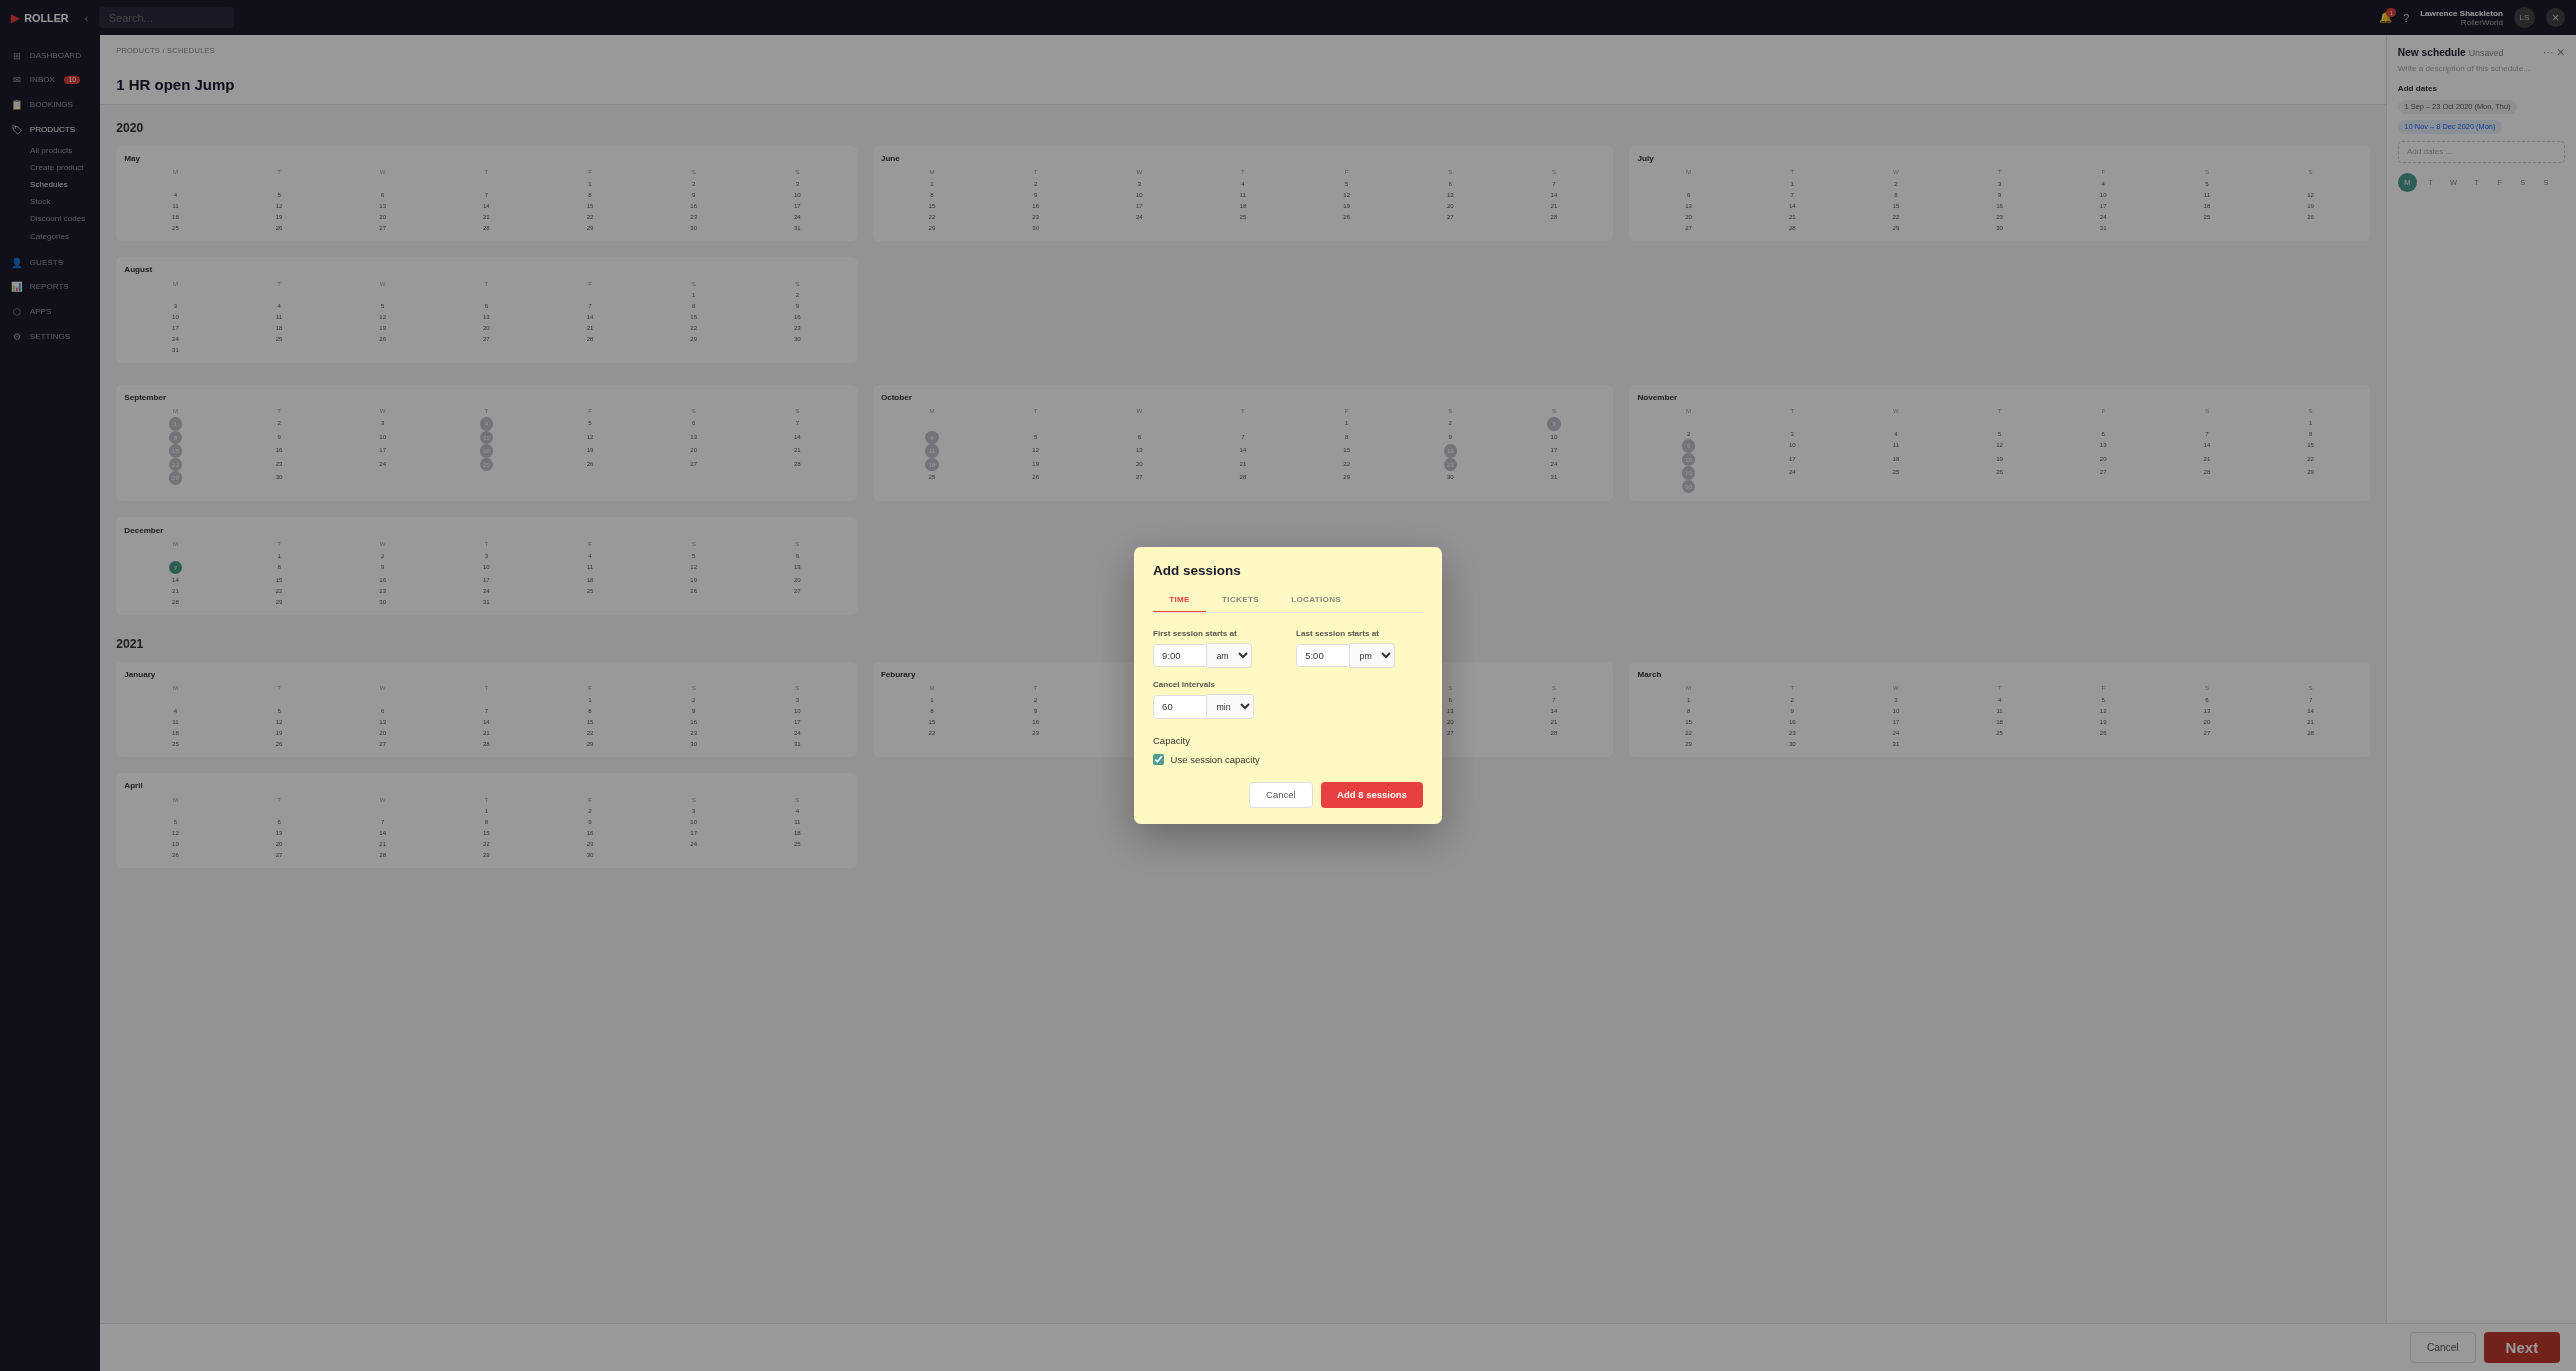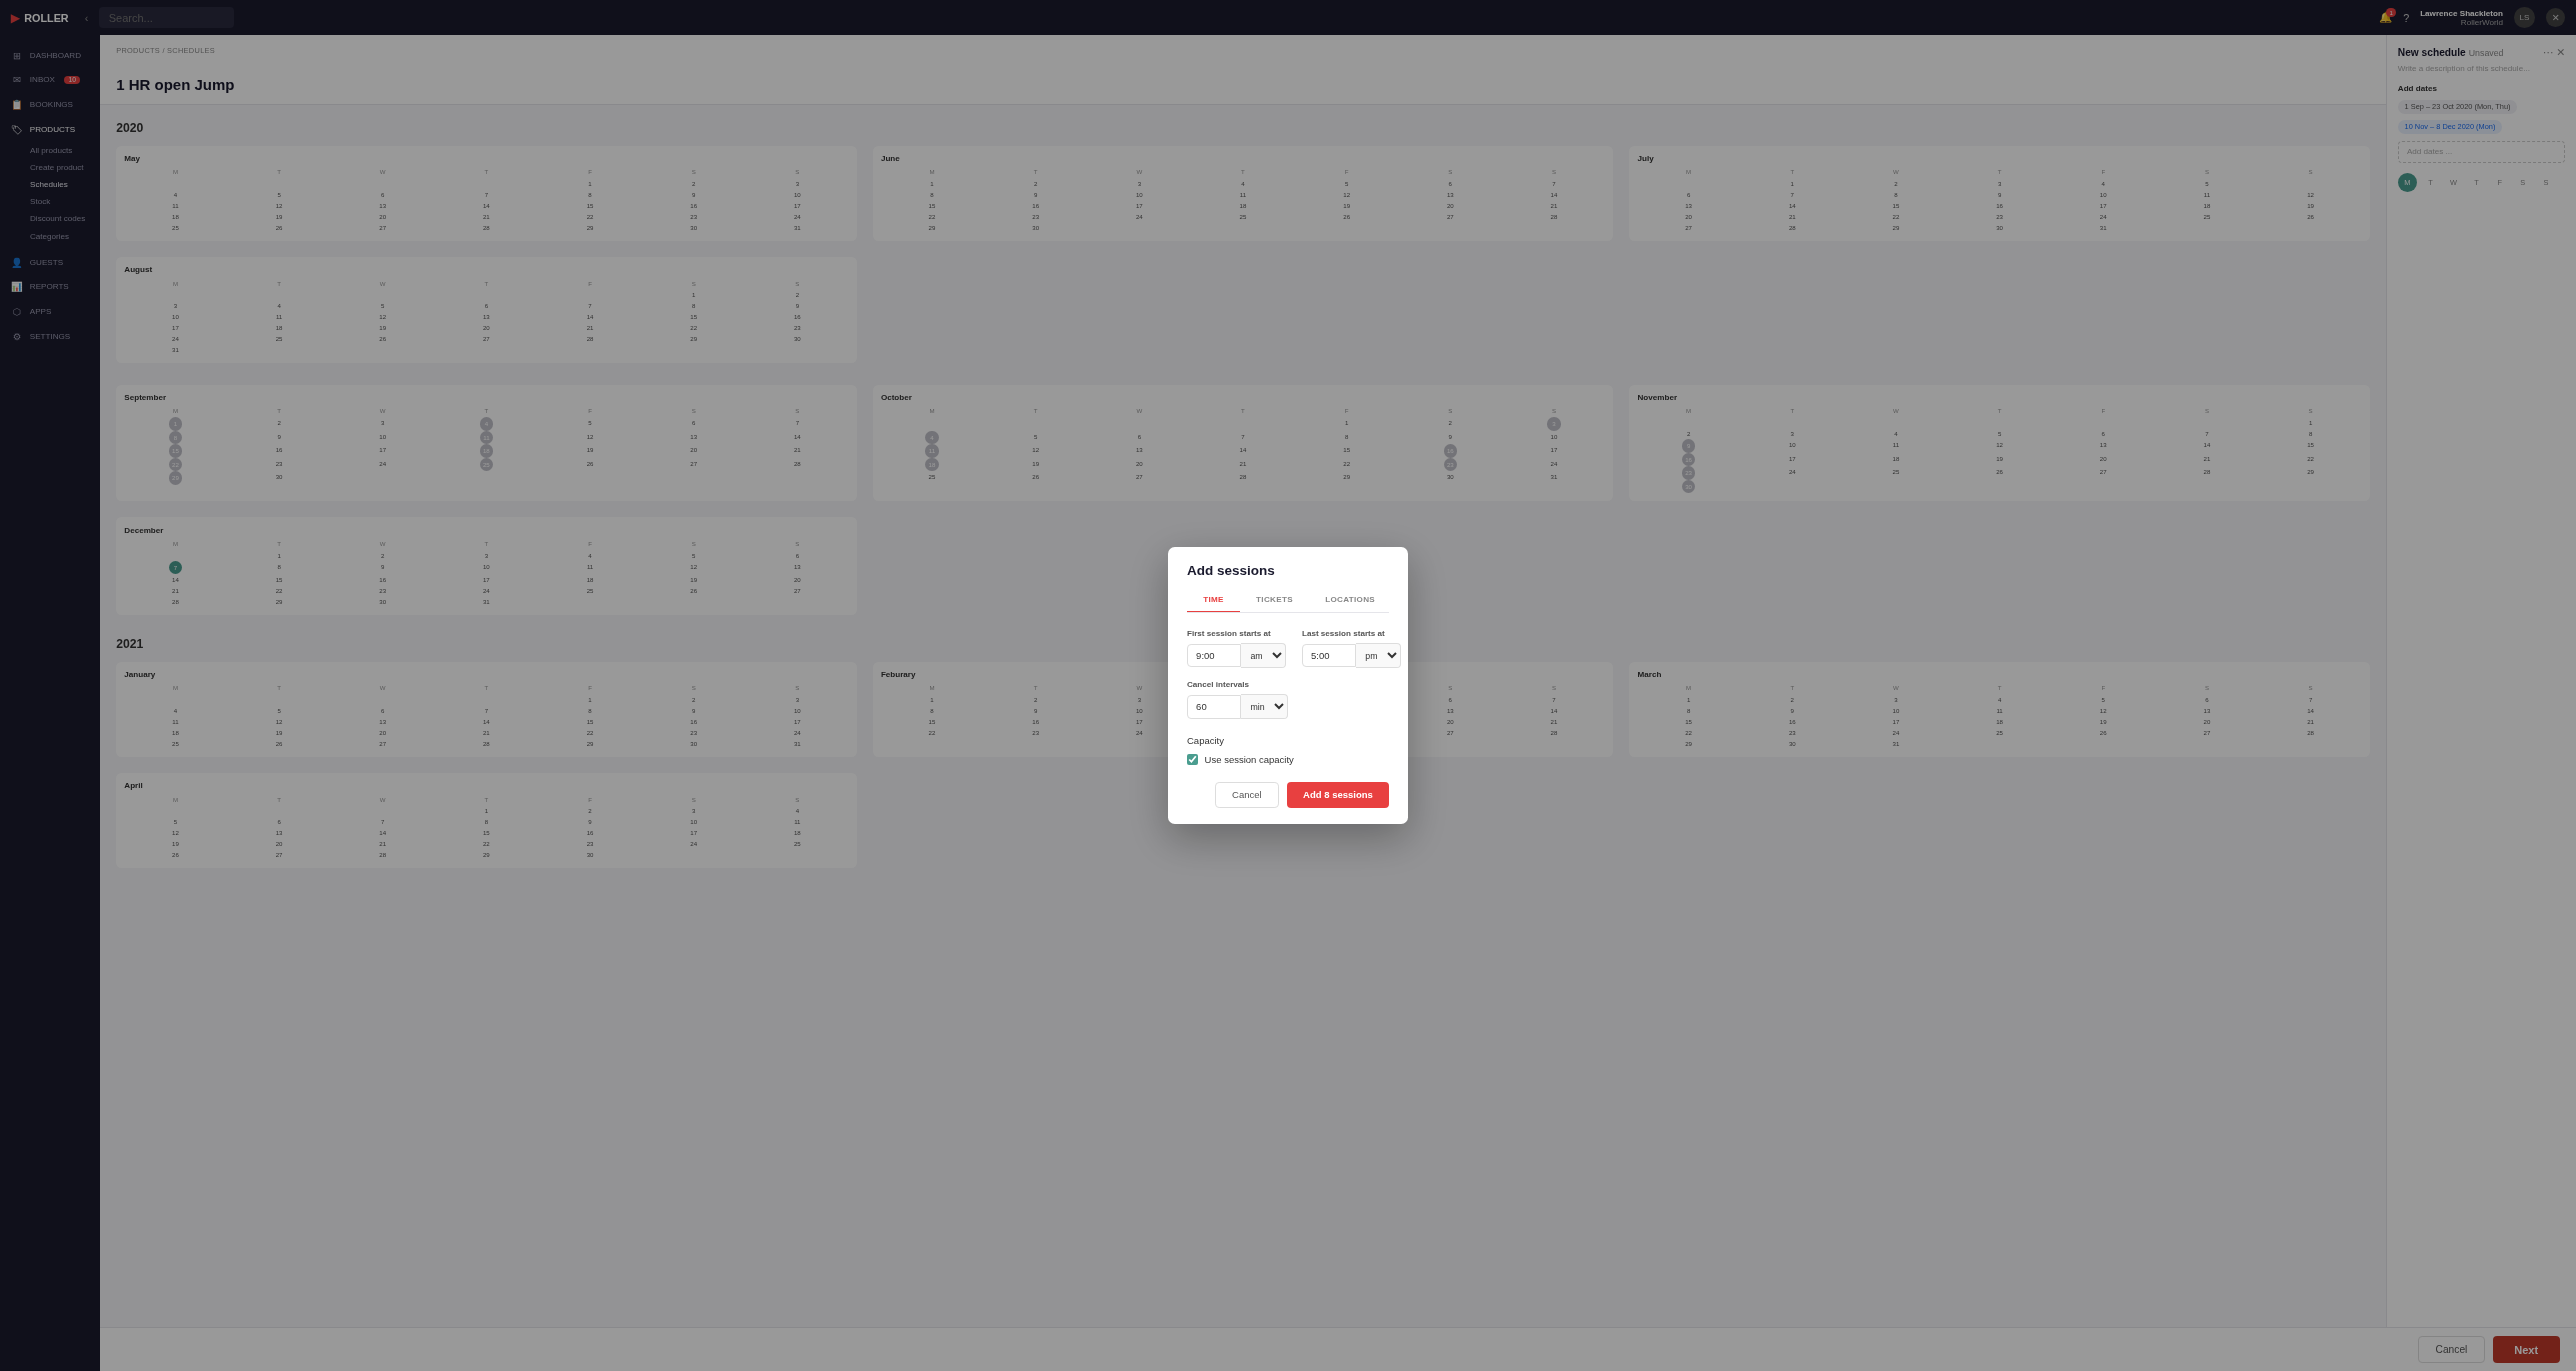--- a/index.html
+++ b/index.html
@@ -64,21 +64,21 @@
     .user-info { color: #fff; font-size: 8.1px; text-align: right; }
     .user-name { font-weight: 600; }
     .user-org { color: #aaa; }
     .avatar { width: 21.7px; height: 21.7px; border-radius: 50%; background: #444; color: #ccc; display: flex; align-items: center; justify-content: center; font-size: 8.1px; }
     .close-btn { background: #444; border: none; color: #ccc; border-radius: 50%; width: 19px; height: 19px; cursor: pointer; font-size: 9.5px; }
 
     
     .overlay { position: fixed; top: 0; left: 0; right: 0; bottom: 0; background: rgba(0,0,0,0.4); z-index: 100; display: flex; align-items: center; justify-content: center; }
 
     
-    .modal { background: #ffffff; border-radius: 6.8px; width: 240px; box-shadow: 0 13.5px 41px rgba(0,0,0,0.3); overflow: hidden; }
+    .modal { background: #fef9c3; border-radius: 6.8px; width: 308px; box-shadow: 0 13.5px 41px rgba(0,0,0,0.3); overflow: hidden; }
     .modal-header { padding: 16.2px 19px 0; }
     .modal-title { font-size: 13.5px; font-weight: 700; color: #1a1a2e; margin-bottom: 0; }
     .modal-tabs { display: flex; border-bottom: 0.7px solid #e5e5ea; margin-top: 10.8px; }
     .modal-tab { padding: 6.8px 16.2px; font-size: 8.1px; font-weight: 600; color: #888; cursor: pointer; letter-spacing: 0.3px; text-transform: uppercase; border-bottom: 1.4px solid transparent; margin-bottom: -0.7px; }
     .modal-tab.active { color: #e84040; border-bottom-color: #e84040; }
     .modal-body { padding: 16.2px 19px; }
     .form-row { display: flex; gap: 16.2px; margin-bottom: 12px; }
     .form-group { flex: 1; }
     .form-label { font-size: 8.1px; font-weight: 600; color: #555; margin-bottom: 5.4px; }
     .form-input-row { display: flex; align-items: center; gap: 0; }
@@ -88,21 +88,21 @@
     .capacity-label { font-size: 9.5px; font-weight: 400; color: #333; margin-bottom: 8.1px; }
     .checkbox-row { display: flex; align-items: center; gap: 6.8px; }
     .checkbox { width: 10.8px; height: 10.8px; accent-color: #4a9d8f; cursor: pointer; }
     .checkbox-label { font-size: 9.5px; color: #333; }
     .modal-footer { padding: 0 19px 16.2px; display: flex; justify-content: flex-end; gap: 8.1px; }
     .btn-cancel { background: #fff; border: 0.7px solid #ddd; border-radius: 4.1px; padding: 6.8px 16.2px; font-size: 9.5px; color: #555; cursor: pointer; font-weight: 500; }
     .btn-primary { background: #e84040; border: none; border-radius: 4.1px; padding: 6.8px 16.2px; font-size: 9.5px; color: #fff; cursor: pointer; font-weight: 600; }
 
     
     .bottom-bar { background: #fff; border-top: 0.7px solid #e5e5ea; padding: 8.1px 16.2px; display: flex; justify-content: flex-end; gap: 8.1px; position: fixed; bottom: 0; right: 0; width: calc(100% - 100px); z-index: 50; }
-    .btn-next { background: #c0392b; border: none; border-radius: 4.1px; padding: 6.8px 21.7px; font-size: 11px; color: #fff; cursor: pointer; font-weight: 600; }
+    .btn-next { background: #c0392b; border: none; border-radius: 4.1px; padding: 6.8px 21.7px; font-size: 15px; color: #fff; cursor: pointer; font-weight: 600; }
     .btn-cancel-bottom { background: #fff; border: 0.7px solid #ddd; border-radius: 4.1px; padding: 6.8px 16.2px; font-size: 10.2px; color: #555; cursor: pointer; }
 
     .interval-form-group { }
 
     .right-panel-actions { display: flex; gap: 2.7px; }
     .right-panel-icon-btn { background: none; border: none; color: #888; cursor: pointer; font-size: 10.8px; }
   </style>
 </head>
 <body>
 

